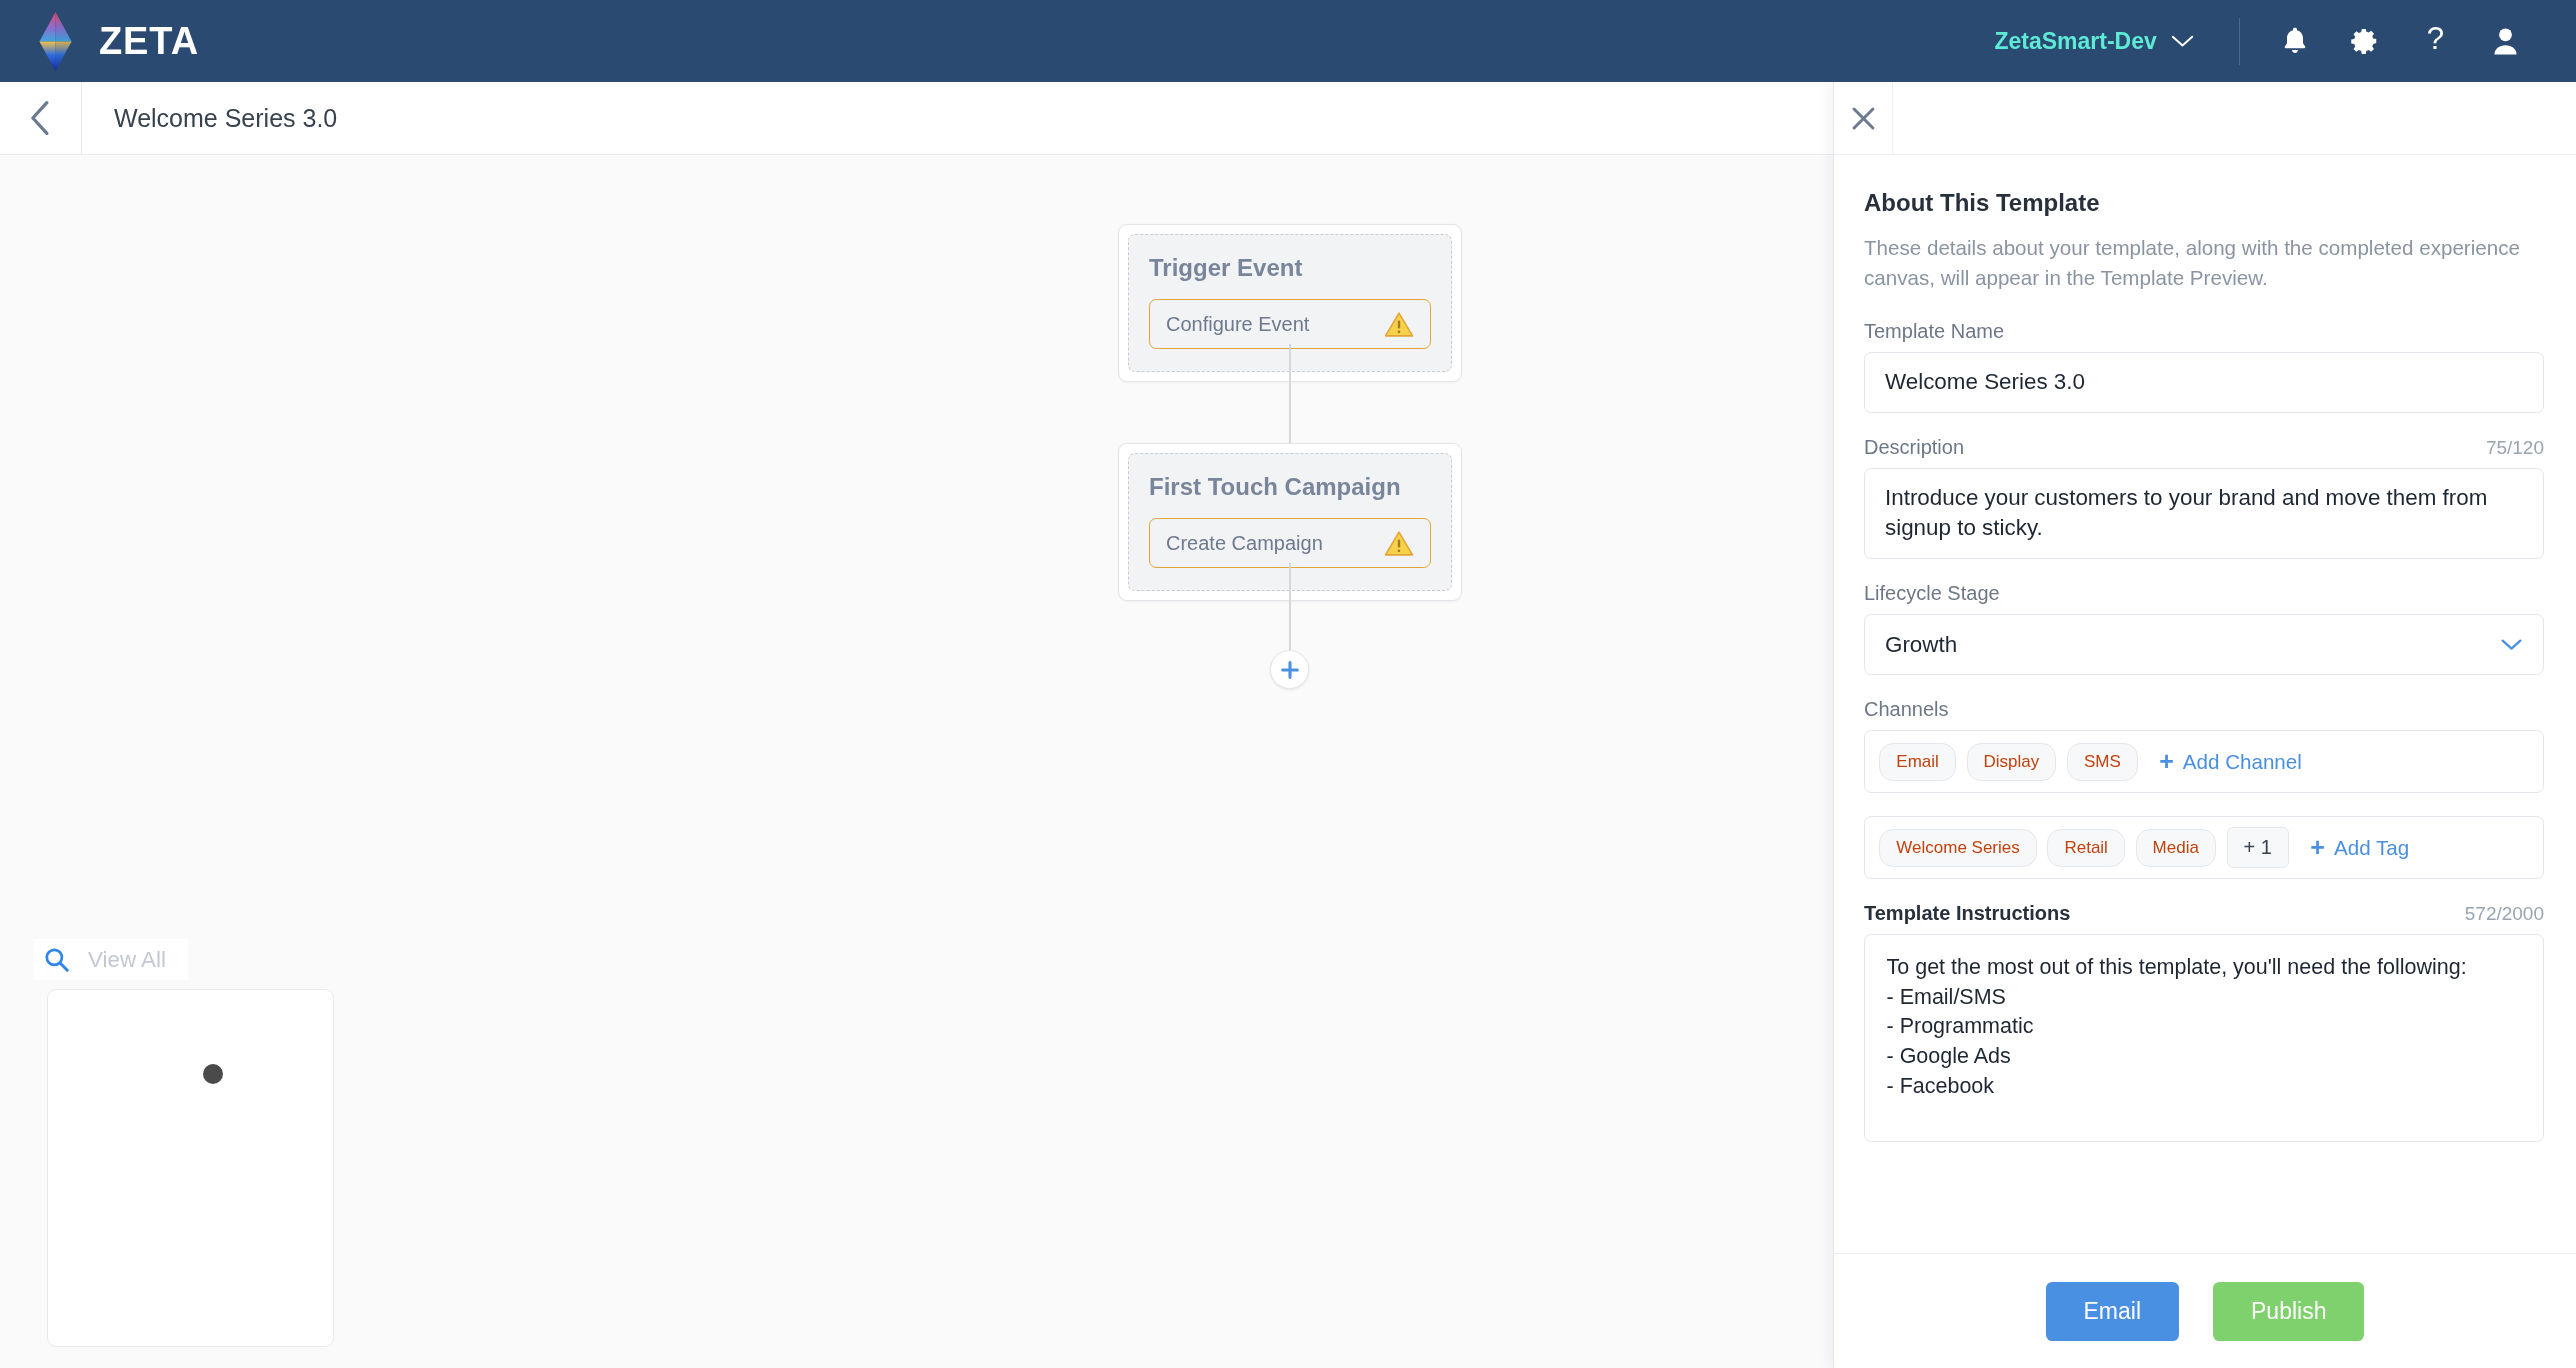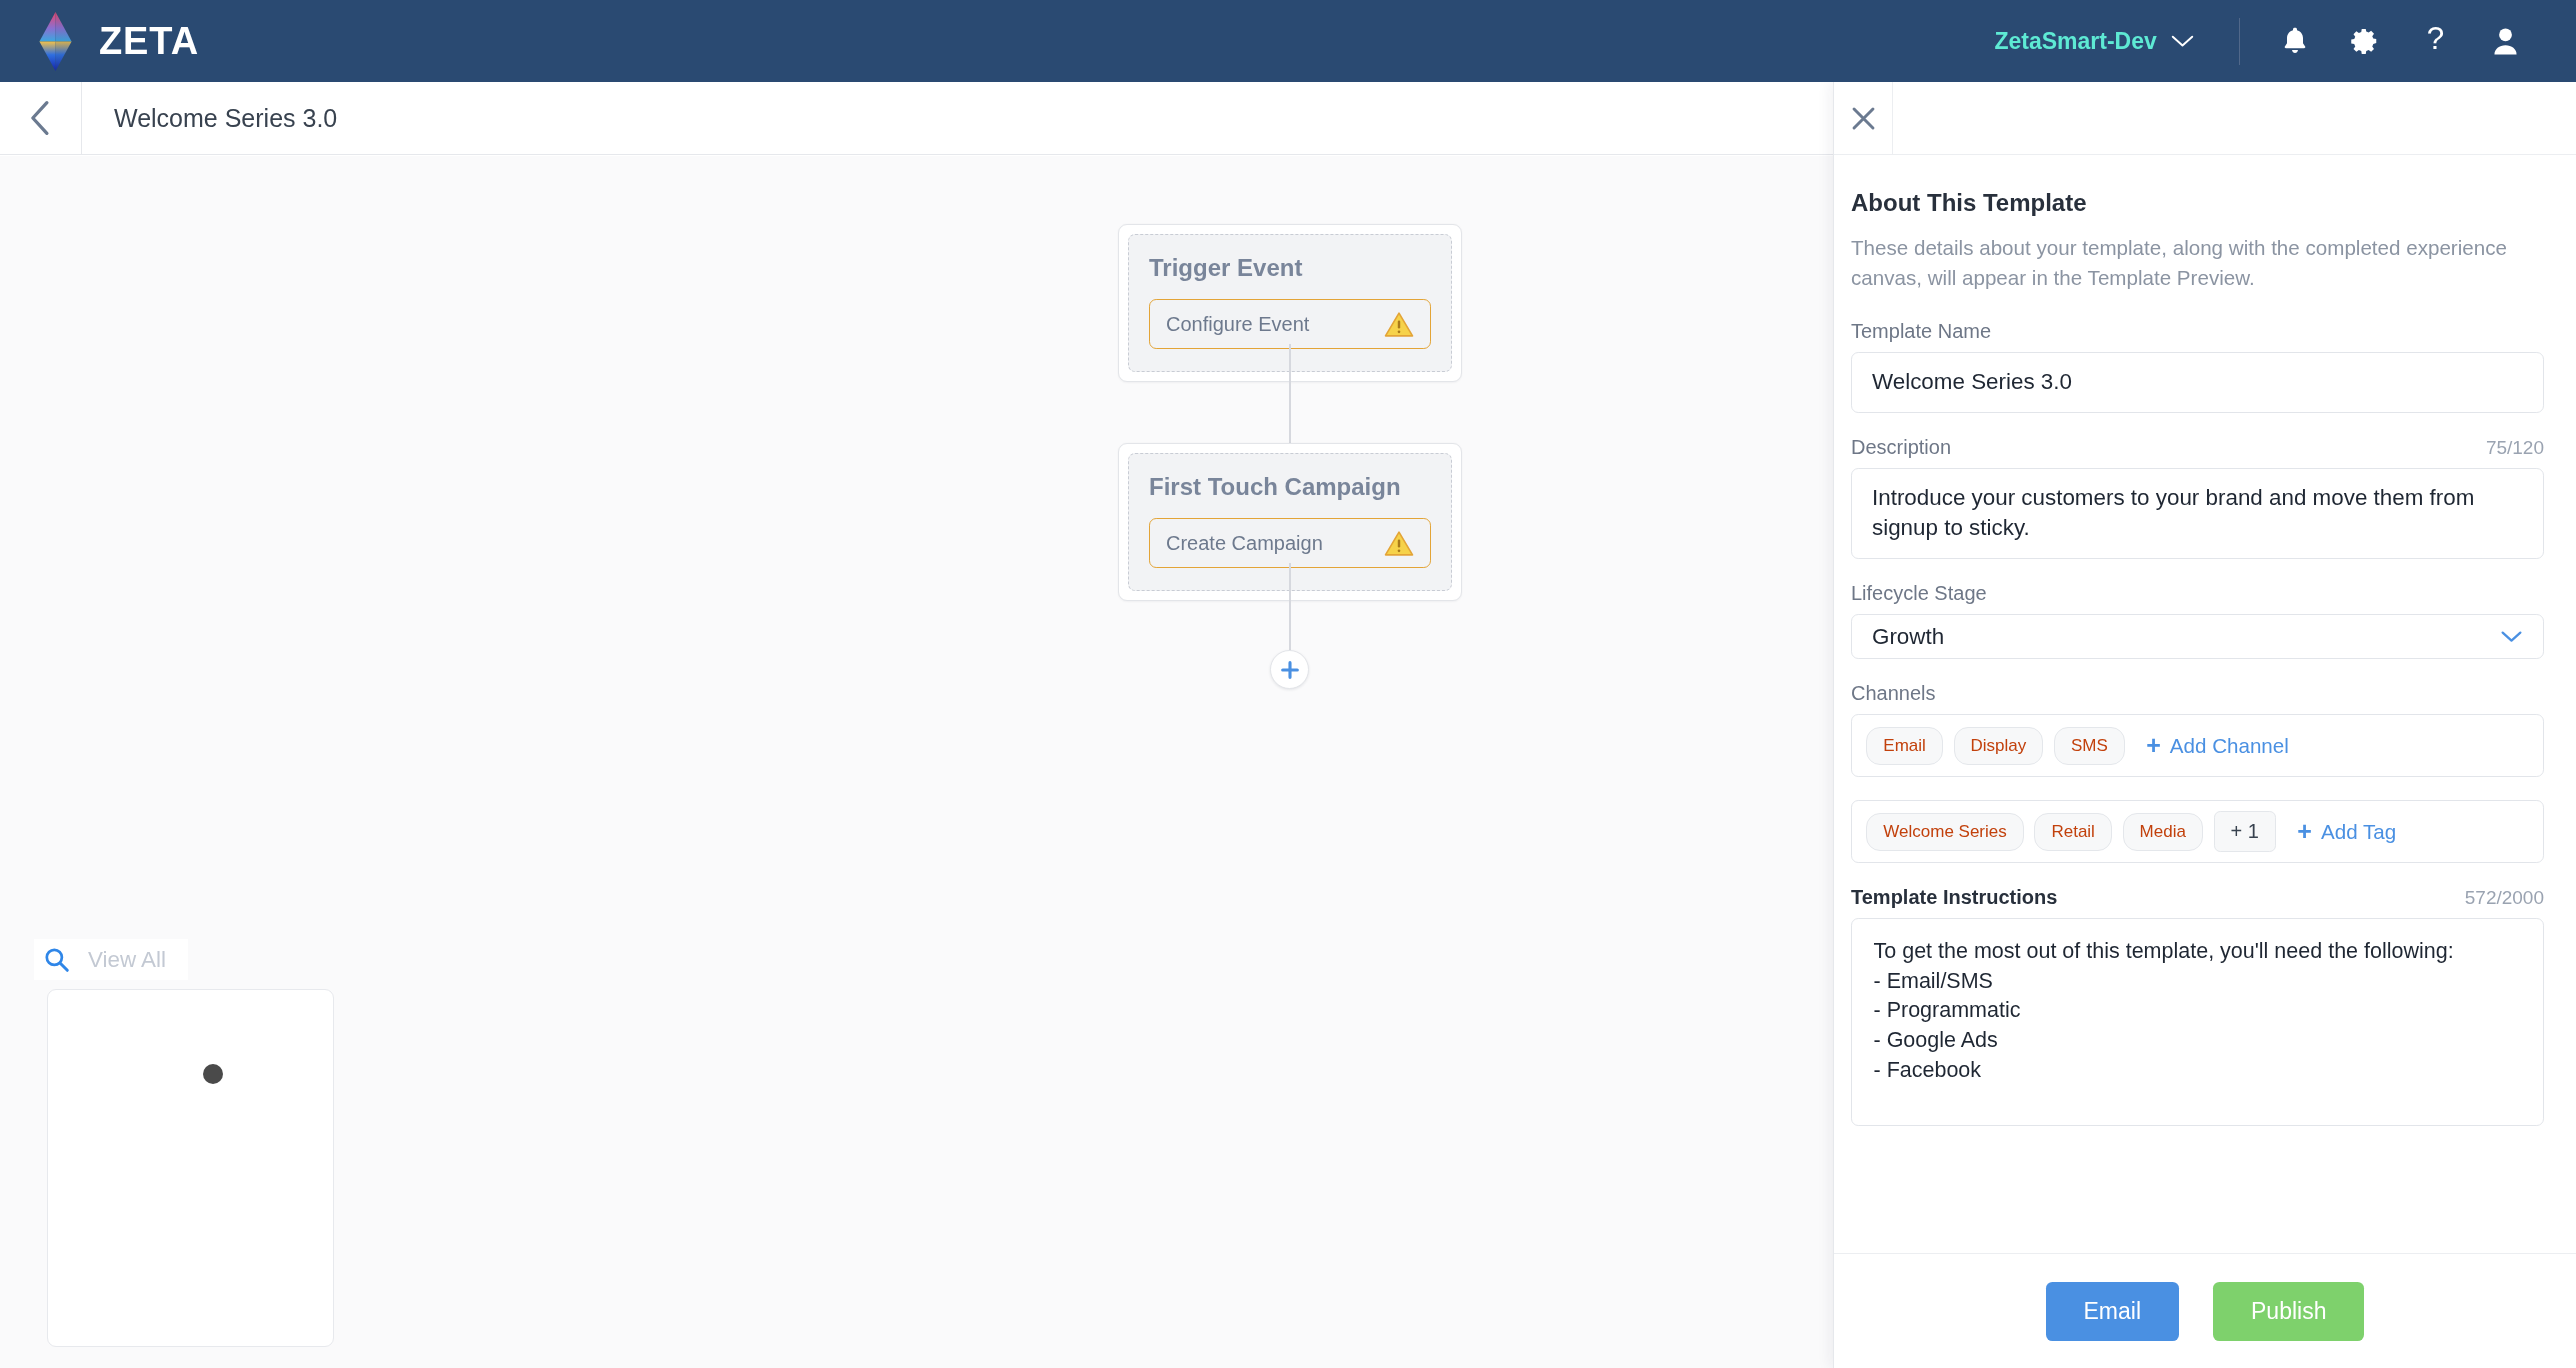--- a/index.html
+++ b/index.html
@@ -156,21 +156,21 @@
   }
   .panel-close {
     width: 59px; display: flex; align-items: center; justify-content: center;
     border-right: 0.9px solid #eceef1; cursor: pointer; color: #6b7a90;
   }
   .panel-head-title {
     display: flex; align-items: center; padding-left: 29px;
     font-size: 24px; font-weight: 700; color: #28303c;
   }
   .panel-body {
-    flex: 1 1 auto; padding: 34px 32px 0 17px; overflow: hidden;
+    flex: 1 1 auto; padding: 34px 32px 0 30px; overflow: hidden;
   }
   .section-title {
     font-size: 24px; font-weight: 700; color: #28303c; margin-bottom: 16px;
   }
   .section-sub {
     font-size: 20.6px; color: #8b94a2; line-height: 1.45; margin-bottom: 27px;
   }
   .field { margin-bottom: 23px; }
   .field-labelrow {
     display: flex; align-items: baseline; justify-content: space-between;
@@ -186,21 +186,21 @@
   .input-text {
     height: 61px; display: flex; align-items: center;
     padding: 0 20px; font-size: 22.4px; color: #1f2733;
     cursor: text;
   }
   .textarea-2 {
     min-height: 82px; padding: 14.3px 20px 16px 20px;
     font-size: 22.4px; color: #1f2733; line-height: 1.32; cursor: text;
   }
   .select-box {
-    height: 45px; display: flex; align-items: center;
+    height: 61px; display: flex; align-items: center;
     padding: 0 20px; font-size: 22.4px; color: #1f2733; cursor: pointer; justify-content: center;
   }
   .select-caret { margin-left: auto; display: block; }
   .chipbox {
     min-height: 63px; display: flex; align-items: center;
     flex-wrap: wrap; gap: 10.7px; padding: 9px 14.3px;
   }
   .chip {
     border: 0.9px solid #e4e7eb; border-radius: 14px;
     background: #f7f8f9; padding: 8px 16px;

